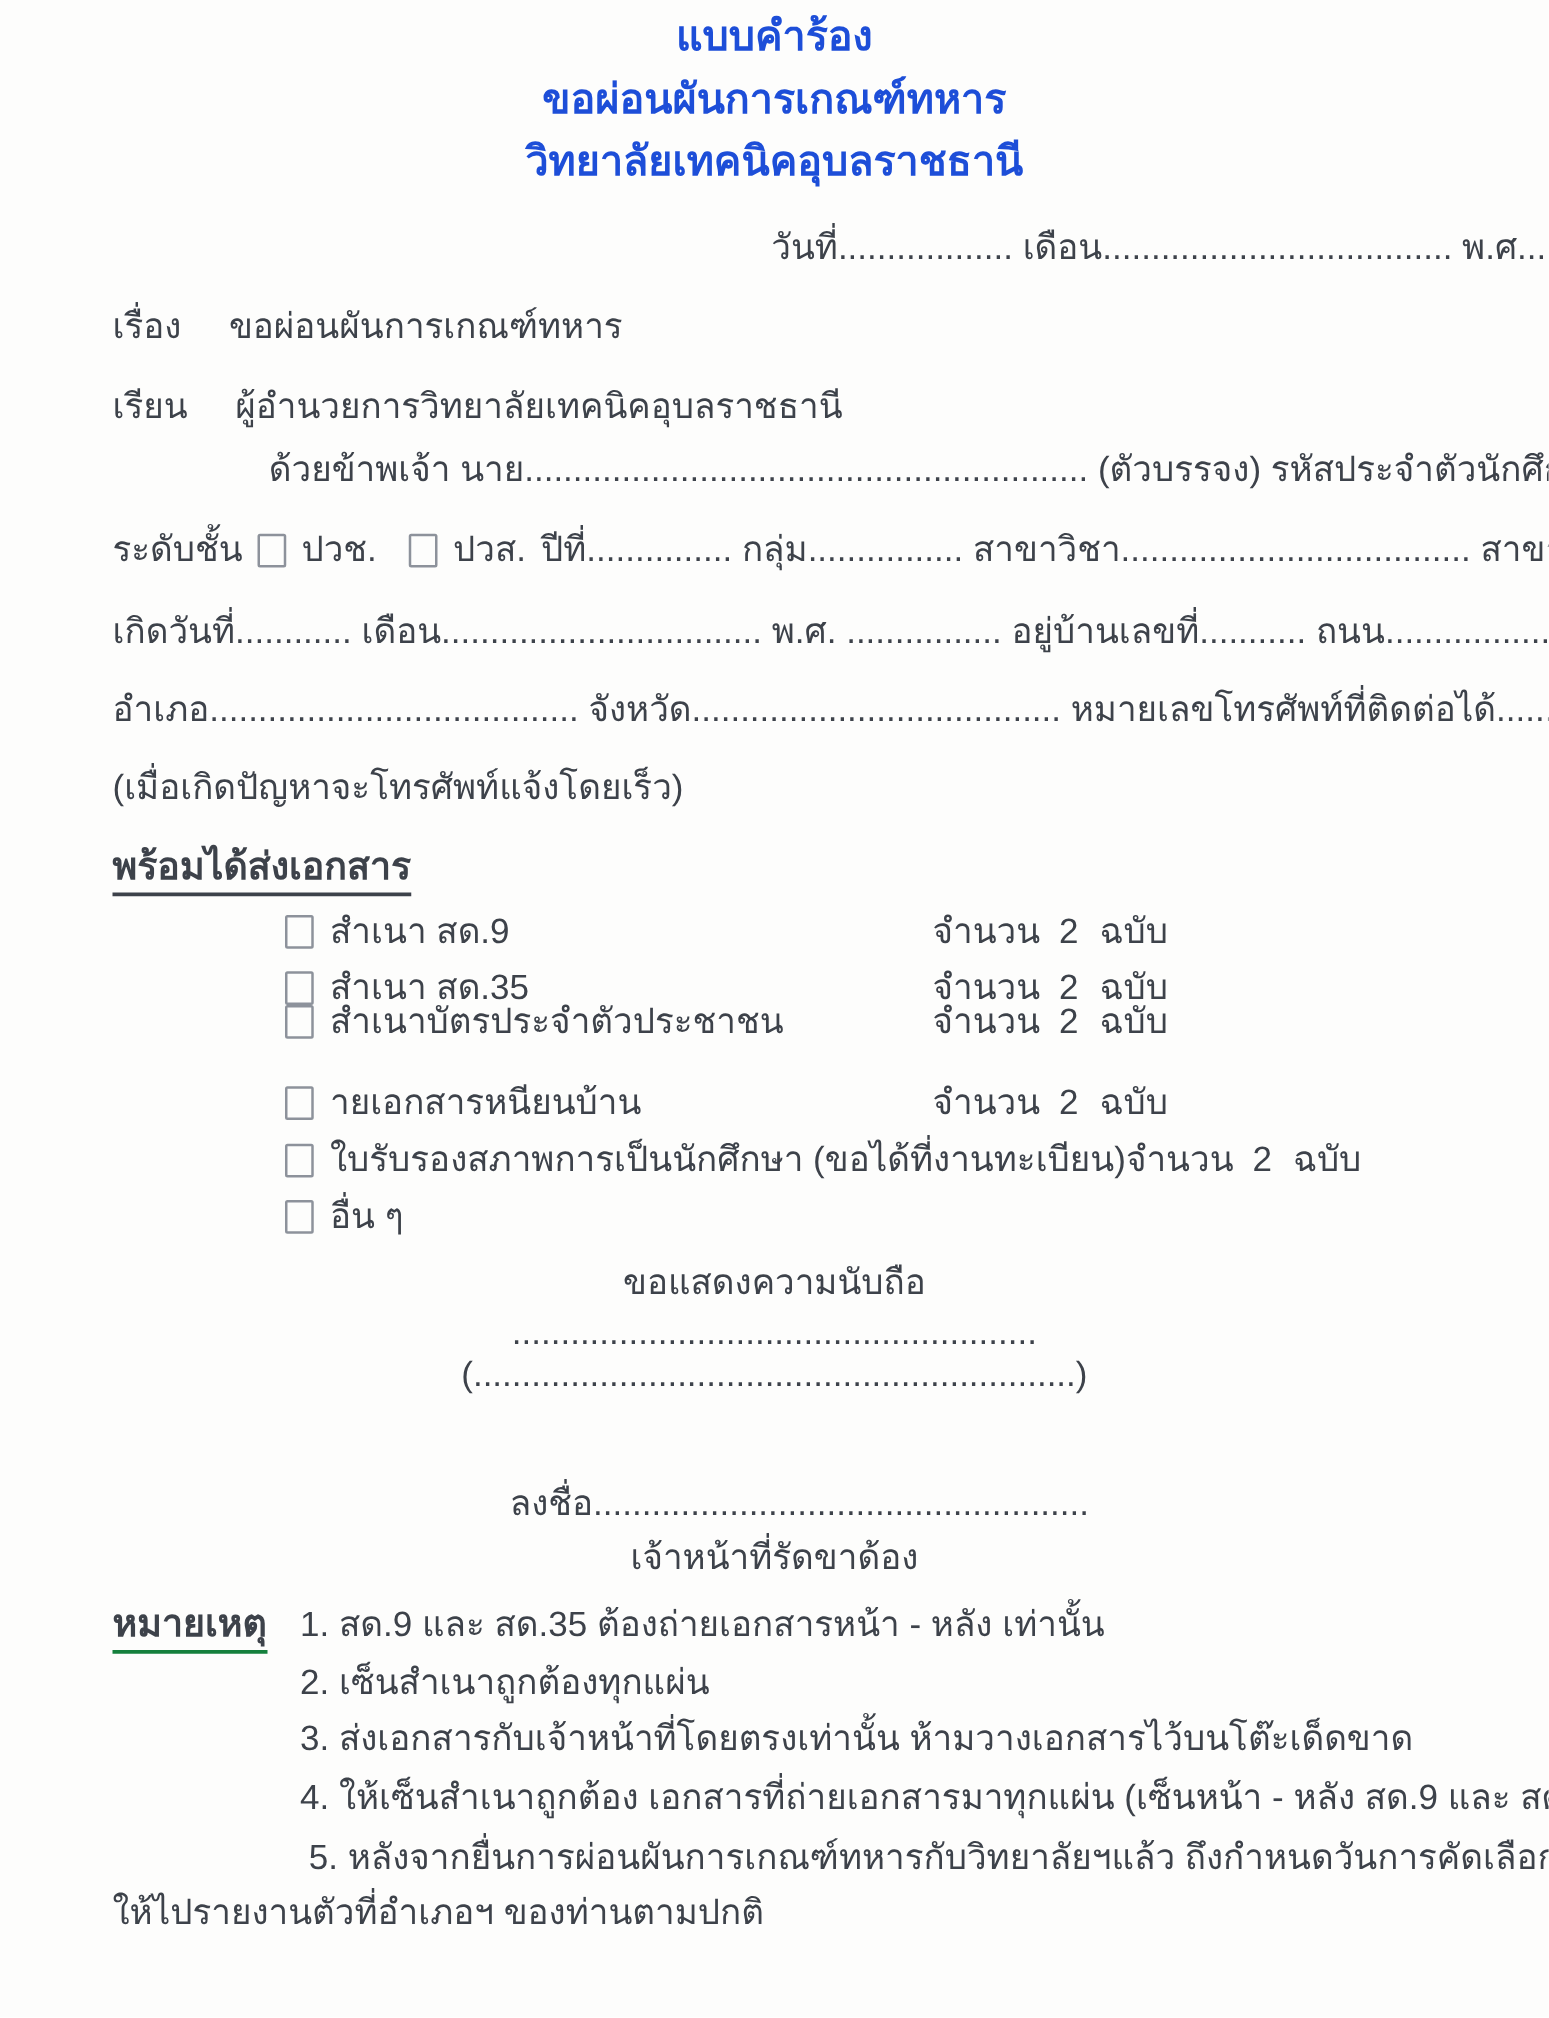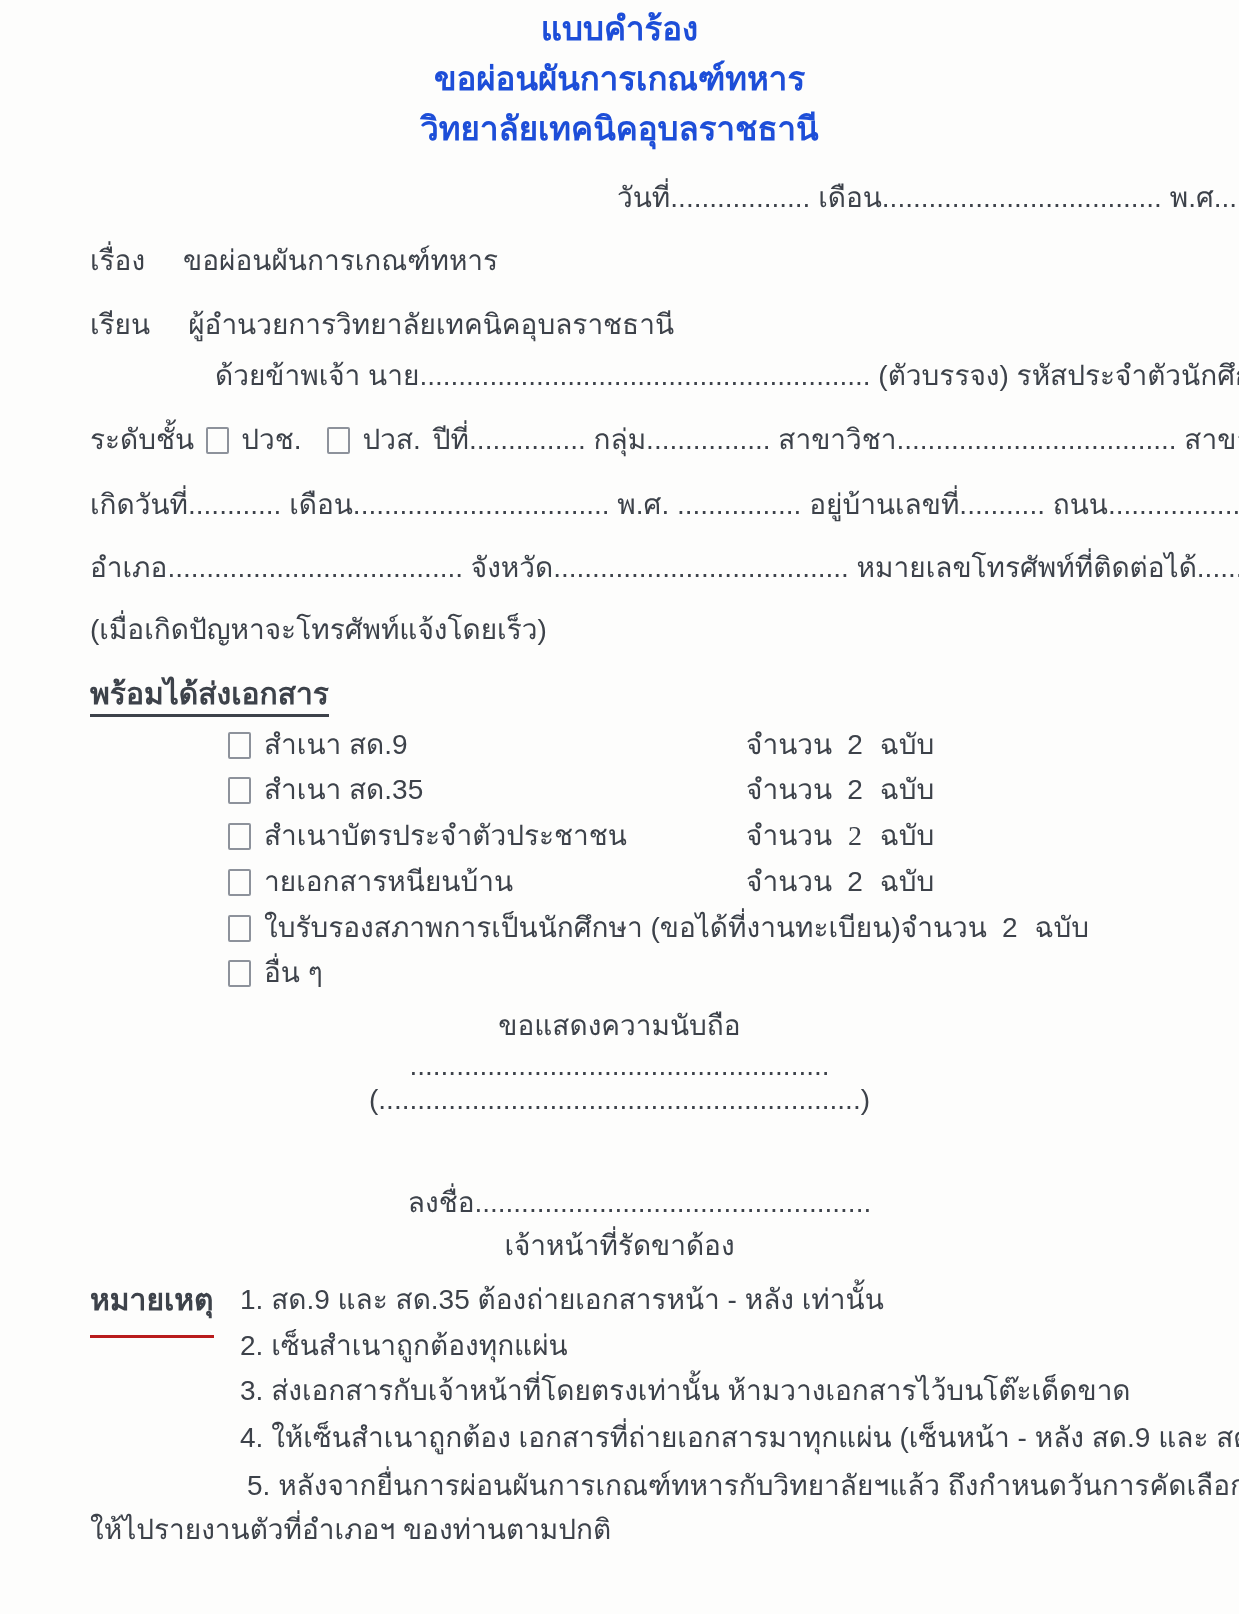--- a/index.html
+++ b/index.html
@@ -31,21 +31,21 @@
   }
   .level-row { display:flex; align-items:center; gap:12px; }
   .doc-row { display:flex; align-items:center; width:710px; }
   .doc-row .checkbox { flex:0 0 23px; margin-right:13px; }
   .doc-row .doc-label { flex:1 1 auto; }
   .doc-row .qty-label { flex:0 0 88px; }
   .doc-row .qty-num  { flex:0 0 42px; text-align:center; }
   .doc-row .qty-unit { flex:0 0 62px; text-align:center; }
   .notes-head {
     font-weight:bold; font-size:30px;
-    border-bottom:3px solid #b91c1c; padding-bottom:16px;
+    border-bottom:3px solid #15803d; padding-bottom:1px;
     display:inline-block;
   }
 </style>
 </head>
 <body>
 
 <div class="page">
 
   <div class="line center title" style="top:8px;">แบบคำร้อง</div>
   <div class="line center title" style="top:58px;">ขอผ่อนผันการเกณฑ์ทหาร</div>
@@ -89,21 +89,21 @@
     <span class="qty-num">2</span>
     <span class="qty-unit">ฉบับ</span>
   </div>
   <div class="line doc-row" style="top:772px; left:228px;">
     <span class="checkbox"></span>
     <span class="doc-label">สำเนา สด.35</span>
     <span class="qty-label">จำนวน</span>
     <span class="qty-num">2</span>
     <span class="qty-unit">ฉบับ</span>
   </div>
-  <div class="line doc-row" style="top:818px; left:228px;font-family:Liberation Serif, serif;">
+  <div class="line doc-row" style="top:799px; left:228px;">
     <span class="checkbox"></span>
     <span class="doc-label">สำเนาบัตรประจำตัวประชาชน</span>
     <span class="qty-label">จำนวน</span>
     <span class="qty-num">2</span>
     <span class="qty-unit">ฉบับ</span>
   </div>
   <div class="line doc-row" style="top:864px; left:228px;">
     <span class="checkbox"></span>
     <span class="doc-label">ายเอกสารหนียนบ้าน</span>
     <span class="qty-label">จำนวน</span>

